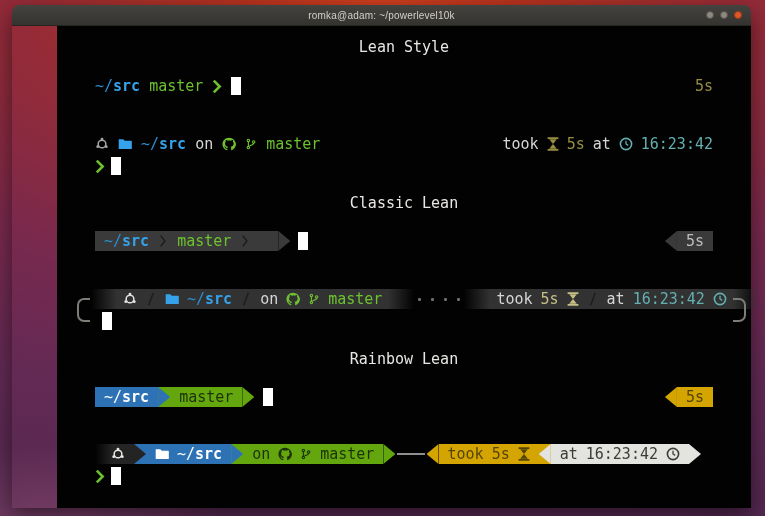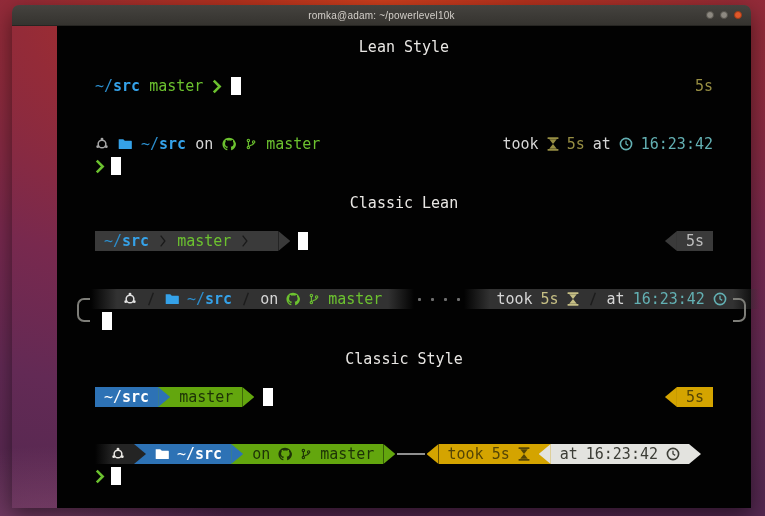--- a/index.html
+++ b/index.html
@@ -290,21 +290,21 @@
             </span>
         </span>
       </div>
       <div class="bracket br" style="left:676px;top:272px"></div>
 
       <div class="row" style="top:285px;padding-left:45px">
         <span class="cursor"></span>
       </div>
 
       <div class="row heading" style="top:323px">
-        <span>Classic Style</span>
+        <span>Rainbow Lean</span>
       </div>
 
       <div class="row" style="top:361px">
         <span class="seg bg-blue">
           <span class="c-white"><span>~/</span><b>src</b></span>
         </span>
         <span class="pl-sep bg-green">
             <i class="bg-blue"></i>
           </span>
         <span class="seg bg-green">

